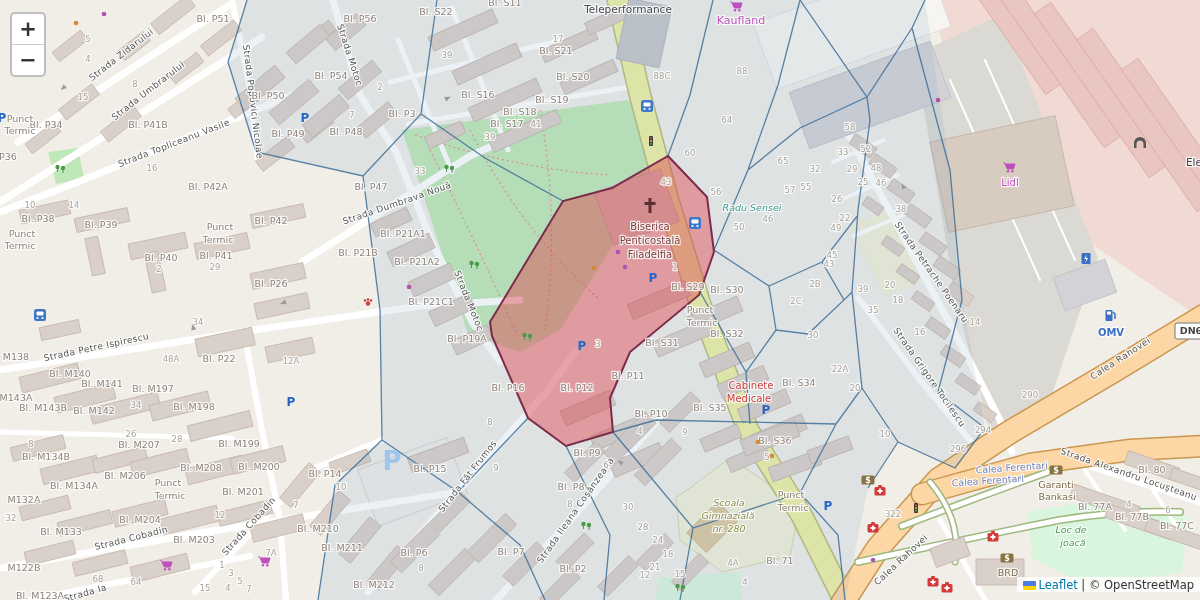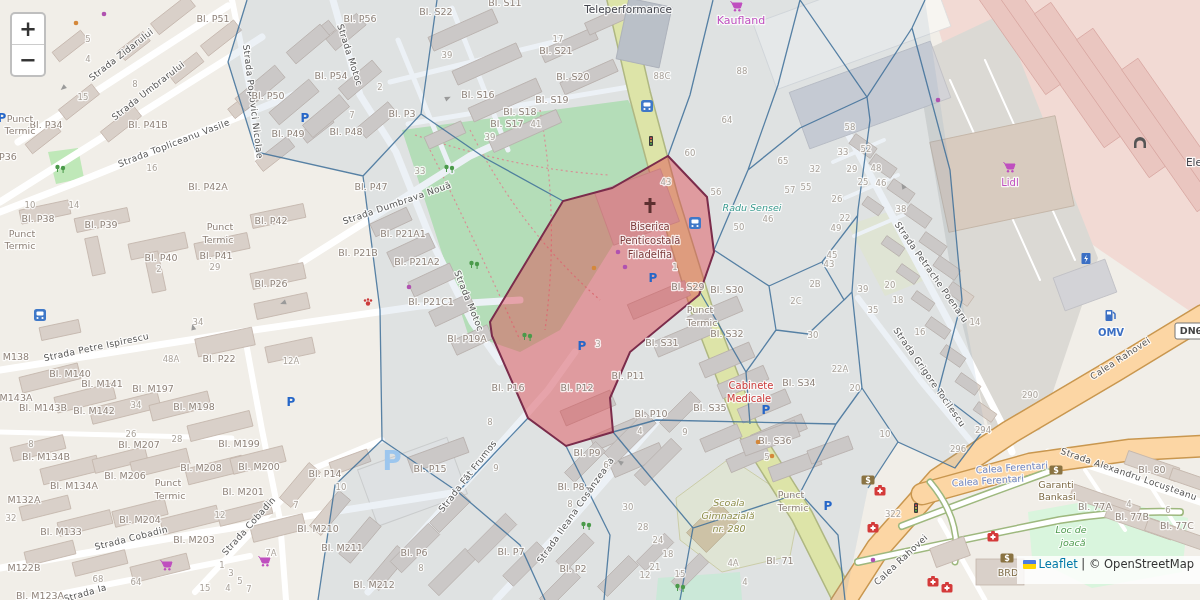--- a/index.html
+++ b/index.html
@@ -27,21 +27,21 @@
   .tint{fill:#6e91b9;opacity:.13;}
   .rd{fill:none;stroke:#fff;stroke-linecap:round;stroke-linejoin:round;}
   .rdc{fill:none;stroke-linecap:round;stroke-linejoin:round;}
   .bld{stroke-width:.8;}
   
   .zoomctl{position:absolute;left:10px;top:12px;width:32px;border:2px solid rgba(0,0,0,.25);
            border-radius:5px;background:#fff;z-index:10;}
   .zoomctl a{display:block;width:32px;height:30px;line-height:30px;text-align:center;
              font-size:21px;font-weight:bold;color:#333;text-decoration:none;cursor:pointer;}
   .zoomctl a:first-child{border-bottom:1px solid #ccc;}
-  .attrib{position:absolute;right:0;bottom:16px;height:28px;line-height:17px;background:rgba(255,255,255,.8);
+  .attrib{position:absolute;right:0;bottom:8px;height:15px;line-height:17px;background:rgba(255,255,255,.8);
           padding:0 6px;font-size:11.5px;color:#333;z-index:10;white-space:nowrap;}
   .attrib a{color:#0078A8;text-decoration:none;}
   .flag{display:inline-block;width:13px;height:9px;margin-right:3px;vertical-align:-1px;
         background:linear-gradient(#4C7BE1 50%,#FFD500 50%);border-radius:1px;}
 </style>
 </head>
 <body>
 
 <div class="stage">
   <svg id="map-svg" width="1200" height="600" viewBox="0 0 1200 600">

